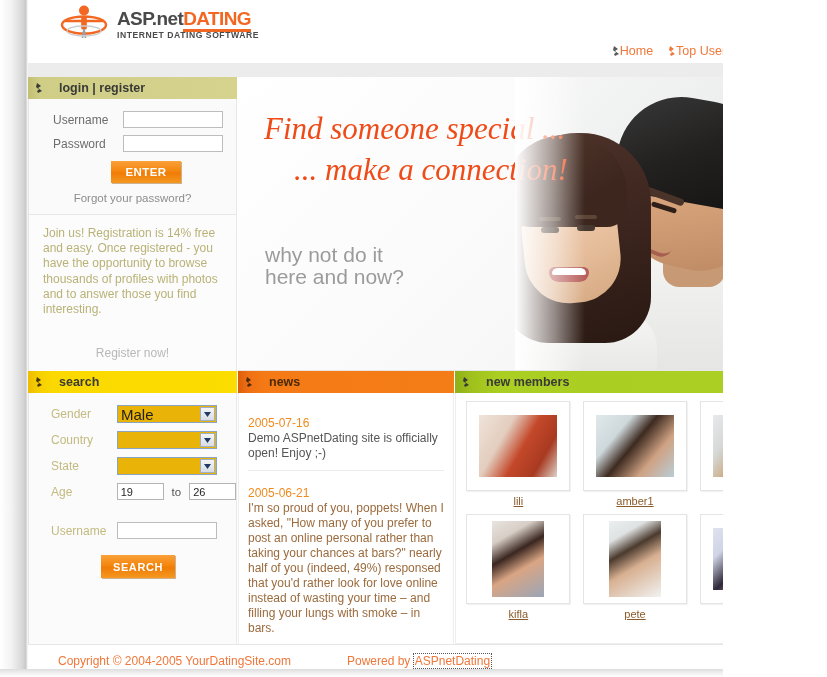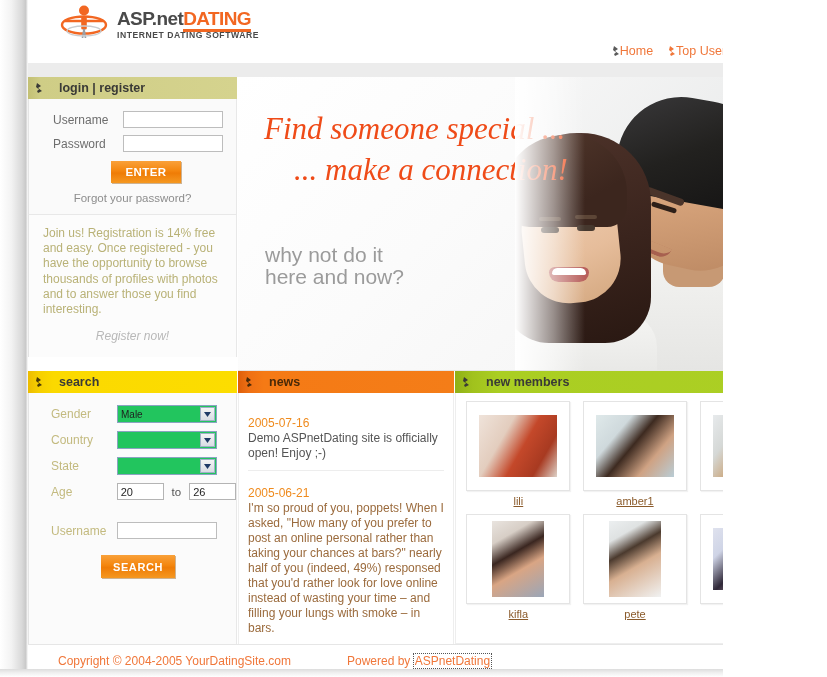--- a/index.html
+++ b/index.html
@@ -118,21 +118,21 @@
   .join-box {
     border-left: 1px solid #e4e4e4; border-right: 1px solid #e8e8e8;
     border-top: 1px solid #e8e8e8;
     background: #fcfcfc; padding: 11px 14px 14px 14px; min-height: 134px;
   }
   .join-text {
     color: #b9b277; font-size: 12px; line-height: 15.2px; margin: 0;
   }
   .register-now {
     display:block; text-align:center; color: #b8b8b8; font-size: 12px;
-    text-decoration:none; margin-top: 12px; cursor:pointer;font-style:italic;
+    text-decoration:none; margin-top: 29px; cursor:pointer;
   }
 
   
   .hero {
     position: absolute; left: 210px; top: 0; width: 577px; height: 293px;
     background: linear-gradient(135deg, #ffffff 0%, #fbfbfb 40%, #f2f2f2 100%);
     overflow: hidden;
   }
   .hero-h1 {
     position: absolute; left: 26px; top: 34px;
@@ -215,23 +215,23 @@
 
   
   .col-search { position: absolute; left: 0; top: 294px; width: 209px; }
   .search-body {
     border-left:1px solid #e4e4e4; border-right:1px solid #e8e8e8;
     background:#fbfbfb; padding: 12px 0 14px 0; height: 251px;
   }
   .srow { display:flex; align-items:center; margin: 0 0 8px 22px; gap: 8px; }
   .slabel { color:#c3ba7f; font-size:12px; width: 58px; }
   .sel {
-    width: 100px; height: 18px; border: 1px solid #8aa3c0; background:#22c55e;
+    width: 100px; height: 18px; border: 1px solid #8aa3c0; background:#eab308;
     display:flex; align-items:center; position:relative;
-    font-size: 10px; color:#1f1f1f; padding-left: 3px;
+    font-size: 15px; color:#1f1f1f; padding-left: 3px;
     font-family: "Liberation Sans", sans-serif;
   }
   .sel .arrowbox {
     position:absolute; right:1px; top:1px; width:15px; height:14px;
     background: linear-gradient(to bottom,#f4f4f4 0%, #d9dde4 100%);
     border:1px solid #9fb0c6; display:flex; align-items:center; justify-content:center;
   }
   .num {
     width: 47px; height: 17px; border: 1px solid #b4b4b4; background:#ffffff;
     font-size: 11px; color:#1f1f1f; padding-left: 3px;
@@ -441,21 +441,21 @@
             <span></span>
             <span class="arrowbox">
               <svg width="7" height="5" viewBox="0 0 7 5">
                   <path d="M0 0 L3.5 5 L7 0 Z" fill="#1f3a66"></path>
                 </svg>
             </span>
           </div>
         </div>
         <div class="srow">
           <span class="slabel">Age</span>
-          <div class="num">20</div>
+          <div class="num">19</div>
           <span class="to-lbl">to</span>
           <div class="num">26</div>
         </div>
         <div class="srow" style="margin-top:22px;">
           <span class="slabel">Username</span>
           <input class="txt" style="width: 100px;" type="text" value="">
         </div>
         <button class="btn-search">SEARCH</button>
       </div>
     </div>

